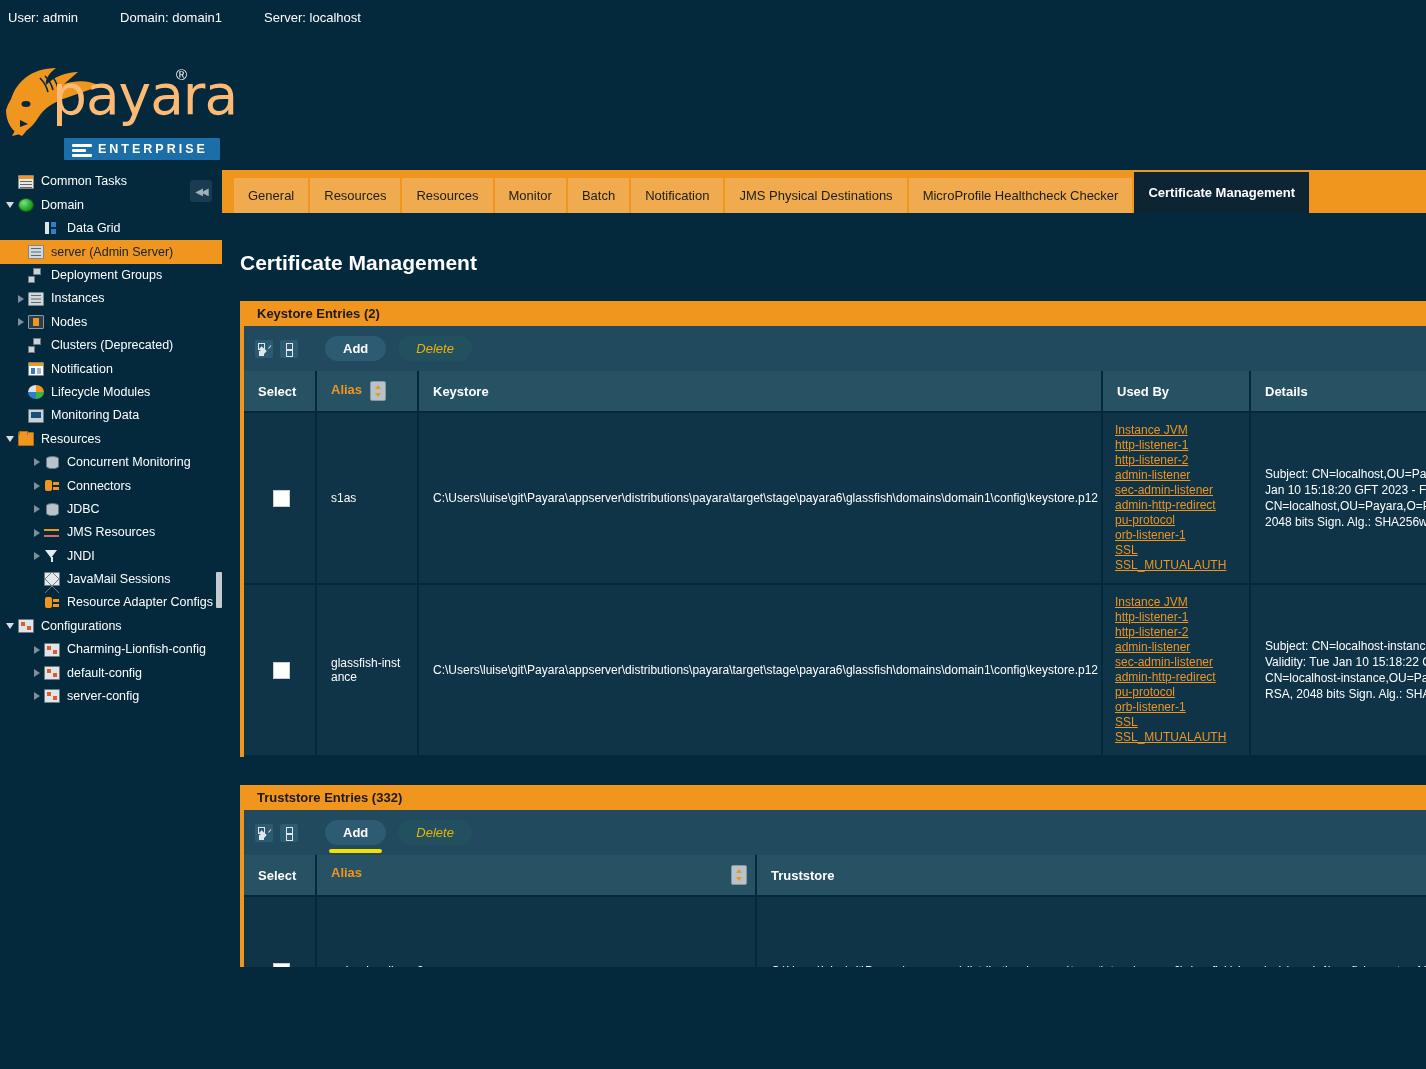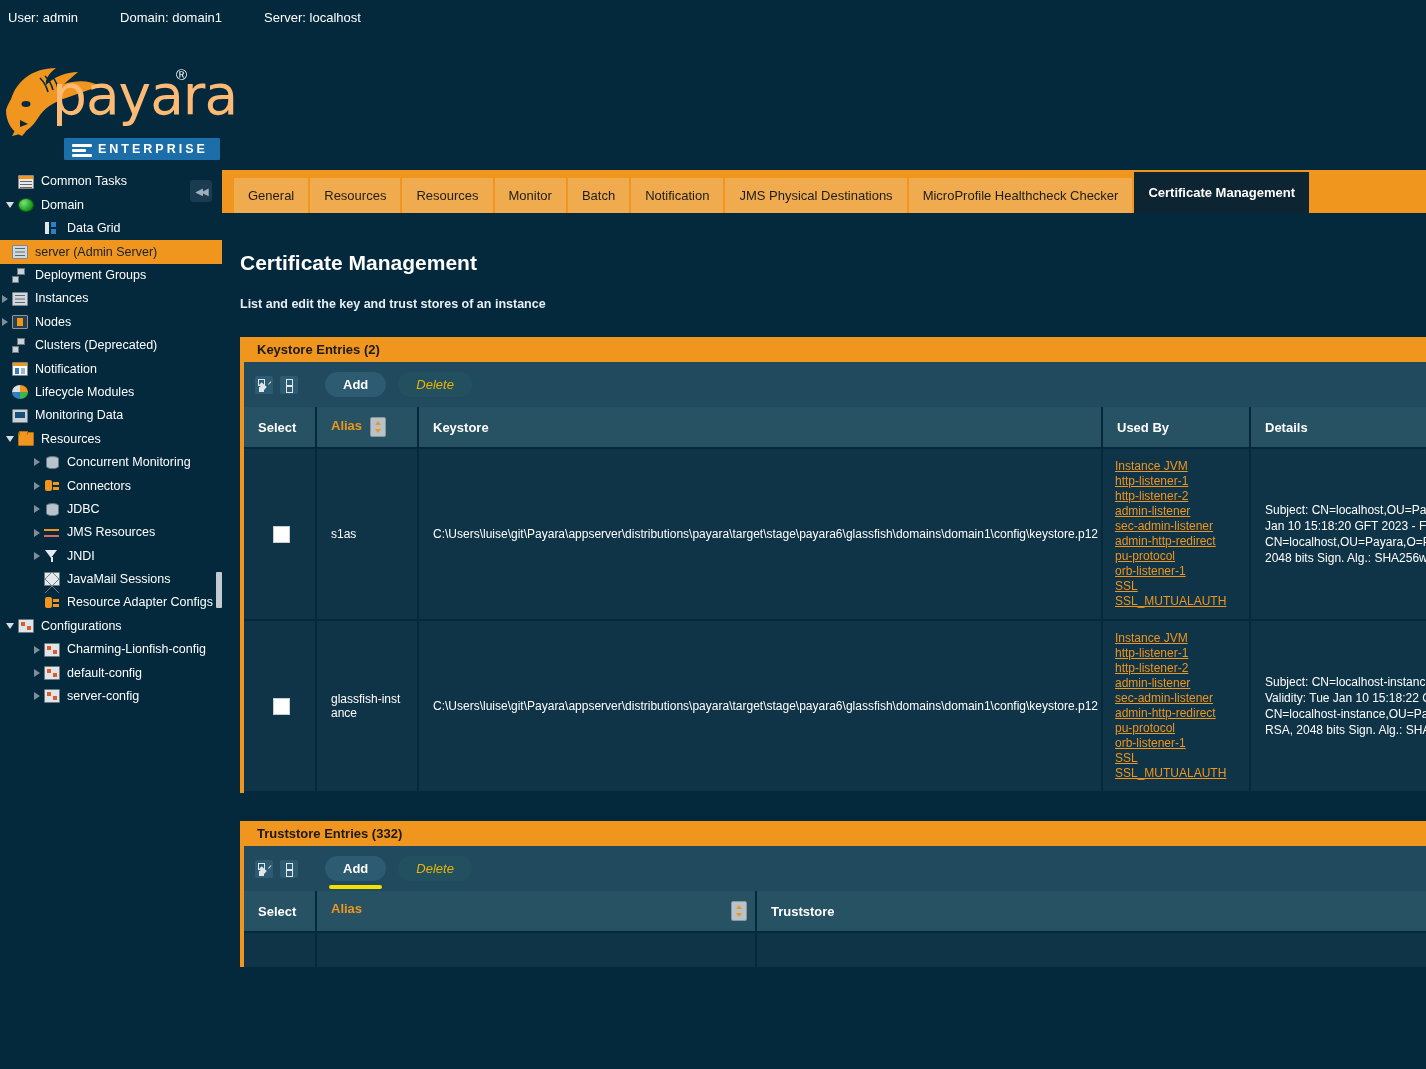--- a/index.html
+++ b/index.html
@@ -187,21 +187,21 @@
     background: linear-gradient(135deg, transparent 47%, #6f7a80 47%, #6f7a80 53%, transparent 53%),
                 linear-gradient(45deg, transparent 47%, #6f7a80 47%, #6f7a80 53%, transparent 53%);
   }
   .ic-config { background:#dfe6ea; border:1px solid #6f7a80; }
   .ic-config::after {
     content:""; position:absolute; left:2px; top:2px; width:4px; height:4px;
     background:#e05a2b; box-shadow: 6px 4px 0 #e05a2b;
   }
   
   .lvl0 { padding-left: 6px; align-items: center; }
-  .lvl1 { padding-left: 0; text-align: right; }
+  .lvl1 { padding-left: 16px; text-align: right; }
   .lvl2 { padding-left: 32px; }
 
   #collapse-btn {
     position: absolute; left: 190px; top: 180px; width: 22px; height: 22px;
     background: #1a3b50; border-radius: 3px; cursor: pointer;
     display:flex; align-items:center; justify-content:center;
     color:#9fb0bb; font-size: 10px; letter-spacing:-2px; z-index: 6;
   }
   #sb-scroll {
     position:absolute; left:216px; top:572px; width:6px; height:36px;
@@ -519,21 +519,20 @@
       <div class="tab">
         <span>MicroProfile Healthcheck Checker</span>
       </div>
       <div class="tab active">
         <span>Certificate Management</span>
       </div>
     </div>
 
   <div id="content">
     <div id="page-title">Certificate Management</div>
-    <div id="page-sub">List and edit the key and trust stores of an instance</div>
 
     <div class="panel">
       <div class="panel-head">Keystore Entries (2)</div>
       <div class="panel-toolbar">
         <div class="tbicon i1"></div>
         <div class="tbicon i2"></div>
         <button class="btn primary btn-gap">Add</button>
         <button class="btn disabled btn-gap2">Delete</button>
       </div>
       <table class="grid">

